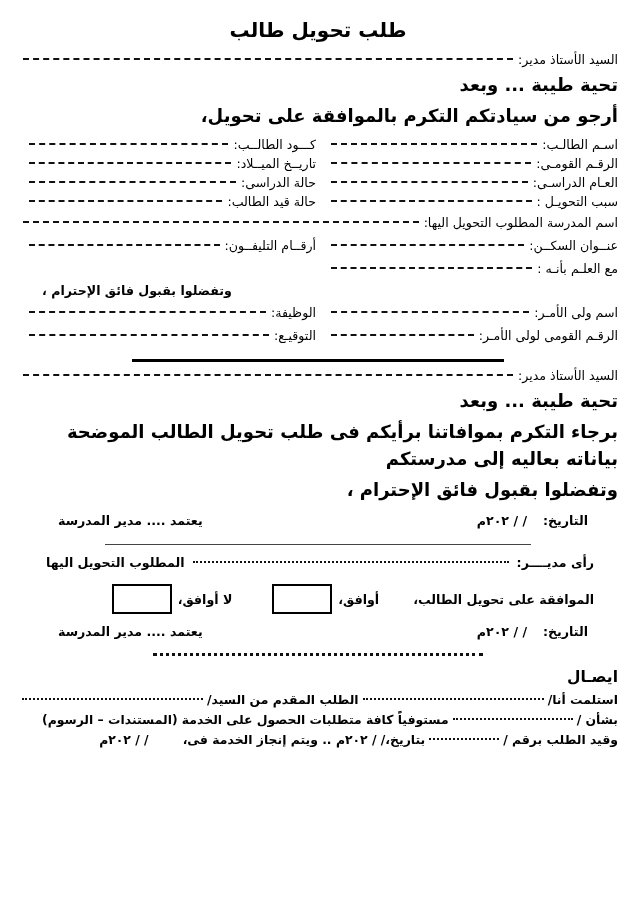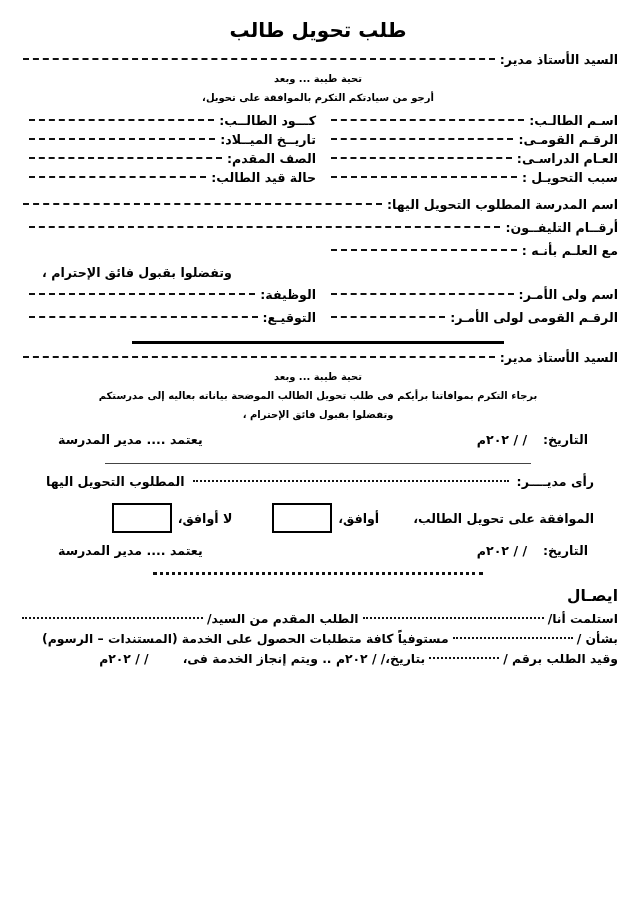--- a/index.html
+++ b/index.html
@@ -32,22 +32,22 @@
     letter-spacing: 1px;
     margin: 18px 0 10px 0;
   }
   .sec-hd {
     font-size: 15.5px;
     font-weight: bold;
     margin: 12px 0 6px 0;
     letter-spacing: 1px;
   }
   .center-line {
-    text-align: center;
-    font-size: 10px;
+    text-align: right;
+    font-size: 18px;
     font-weight: bold;
     margin: 4px 0;
     line-height: 1.5;
   }
   .right-ind {
     font-size: 12.6px;
     font-weight: bold;
     margin: 3px 0;
     padding-left: 24px;
     text-align: left;
@@ -56,21 +56,21 @@
   
   .row {
     display: flex;
     align-items: baseline;
     margin: 4px 0;
     font-size: 12.6px;
     font-weight: bold;
     white-space: nowrap;
   }
   .lbl {
-    font-weight: bold;
+    font-weight: normal;
     flex: 0 0 auto;
     letter-spacing: 0.2px;
   }
   .dots {
     flex: 1 1 auto;
     min-width: 30px;
     margin: 0 5px;
     border-bottom: 2px dashed #111;
     height: 0;
     position: relative;
@@ -82,21 +82,21 @@
     display: flex;
     gap: 0;
   }
   .col {
     flex: 1 1 50%;
     min-width: 0;
   }
   .col.rt { padding-left: 10px; }
   .col.lt { padding-left: 6px; }
 
-  .fullrow { margin-top: 8px; text-align: center; }
+  .fullrow { margin-top: 2px; text-align: center; }
 
   
   .rule-thick {
     height: 0;
     border-top: 3.5px solid #000;
     margin: 12px auto 6px auto;
     width: 62%;
   }
   .rule-thin {
     height: 0;
@@ -238,36 +238,42 @@
     <div class="col lt">
       <div class="row">
         <span class="lbl">كـــود الطالــب:</span>
         <span class="dots"></span>
       </div>
       <div class="row">
         <span class="lbl">تاريــخ الميــلاد:</span>
         <span class="dots"></span>
       </div>
       <div class="row">
-        <span class="lbl">الصف المقدم:</span>
+        <span class="lbl">حالة الدراسى:</span>
         <span class="dots"></span>
       </div>
       <div class="row">
         <span class="lbl">حالة قيد الطالب:</span>
         <span class="dots"></span>
       </div>
     </div>
   </div>
 
   <div class="row fullrow">
     <span class="lbl">اسم المدرسة المطلوب التحويل اليها:</span>
     <span class="dots"></span>
   </div>
 
   <div class="grid2">
+    <div class="col rt">
+      <div class="row">
+        <span class="lbl">عنــوان السكــن:</span>
+        <span class="dots"></span>
+      </div>
+    </div>
     <div class="col lt">
       <div class="row">
         <span class="lbl">أرقــام التليفــون:</span>
         <span class="dots"></span>
       </div>
     </div>
   </div>
 
   <div class="grid2">
     <div class="col rt">

